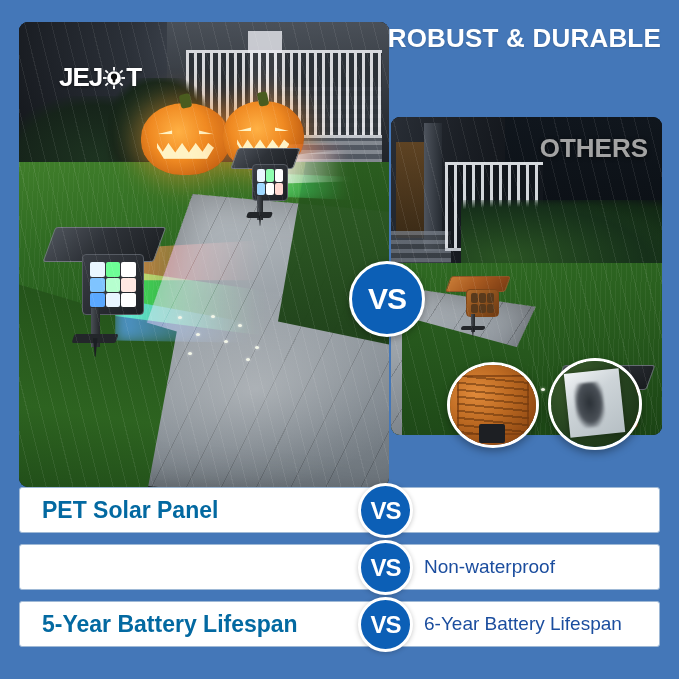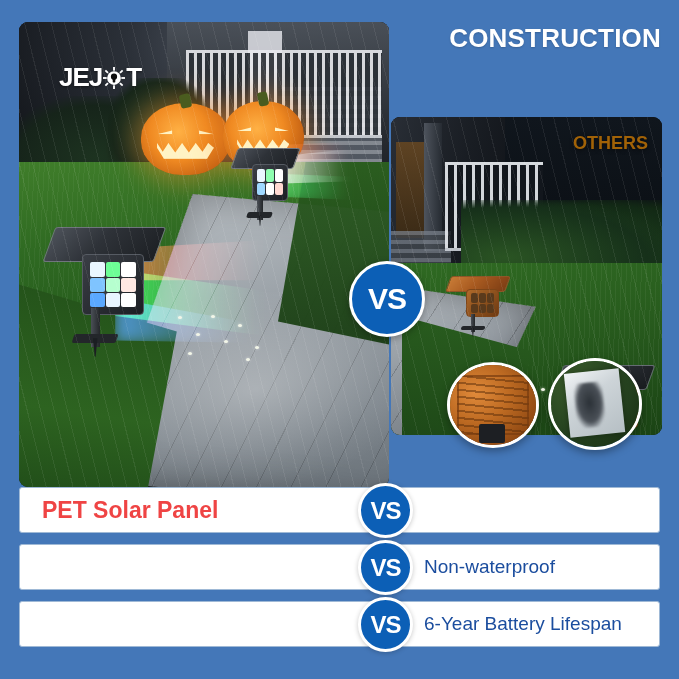--- a/index.html
+++ b/index.html
@@ -350,41 +350,41 @@
   .cmp-row {
     position:relative;
     height:46px; margin-bottom:11px;
     background:#ffffff;
     border:1px solid #9fb9d6;
     border-radius:3px;
     display:flex; align-items:center;
   }
   .cmp-row .ours {
     width:324px; padding-left:22px;
-    color:#ef4444; font-weight:bold; font-size:23px;
+    color:#0369a1; font-weight:bold; font-size:23px;
     white-space:nowrap;
   }
   .cmp-row .vs-small {
     position:absolute; left:338px; top:-5px;
     width:55px; height:55px; border-radius:50%;
     background:#0c5fb6; border:3px solid #ffffff;
     display:flex; align-items:center; justify-content:center;
     color:#fff; font-weight:bold; font-size:24px; letter-spacing:-1px;
     box-shadow:0 1px 5px rgba(0,0,0,.22);
   }
   .cmp-row .theirs {
     position:absolute; left:404px;
     color:#1b4d9e; font-size:19px; white-space:nowrap;
   }
 </style>
 </head>
 <body>
 
 <div class="headline">
-  <div>CONSTRUCTION</div>
+  <div>ROBUST &amp; DURABLE</div>
 </div>
 
 <div class="photo-left">
   <div class="pl-sky"></div>
   <div class="pl-house"></div>
   <div class="pl-porch"></div>
   <div class="pl-steps"></div>
   <div class="pl-fence"></div>
   <div class="pl-darkshrub"></div>
   <div class="pl-shrub2"></div>
@@ -539,21 +539,21 @@
 
   <div class="flowers" style="left:34%;top:82%;width:28%;height:12%">
     <i style="left:6%;top:14%"></i>
       <i style="left:26%;top:48%"></i>
       <i style="left:44%;top:12%"></i>
     <i style="left:58%;top:58%"></i>
       <i style="left:76%;top:28%"></i>
       <i style="left:90%;top:70%"></i>
   </div>
   <div class="rain"></div>
-  <div style="position:absolute;right:14px;top:16px;color:#a16207;font-weight:bold;font-size:18px;text-shadow:0 1px 4px rgba(0,0,0,.6)">OTHERS</div>
+  <div style="position:absolute;right:14px;top:16px;color:#a3a3a3;font-weight:bold;font-size:26px;text-shadow:0 1px 4px rgba(0,0,0,.6)">OTHERS</div>
 </div>
 
 <div class="inset" id="inset-rust">
   <span class="fill"></span>
   <span class="mount"></span>
 </div>
 <div class="inset" id="inset-frost">
   <span class="fill"></span>
   <span class="plate"></span>
 </div>
@@ -566,17 +566,18 @@
     <div class="ours">PET Solar Panel</div>
     <div class="vs-small">VS</div>
   </div>
 
   <div class="cmp-row">
     <div class="vs-small">VS</div>
     <div class="theirs">Non-waterproof</div>
   </div>
 
   <div class="cmp-row">
+    <div class="ours">5-Year Battery Lifespan</div>
     <div class="vs-small">VS</div>
     <div class="theirs">6-Year Battery Lifespan</div>
   </div>
 
 </div>
 
 </body></html>

